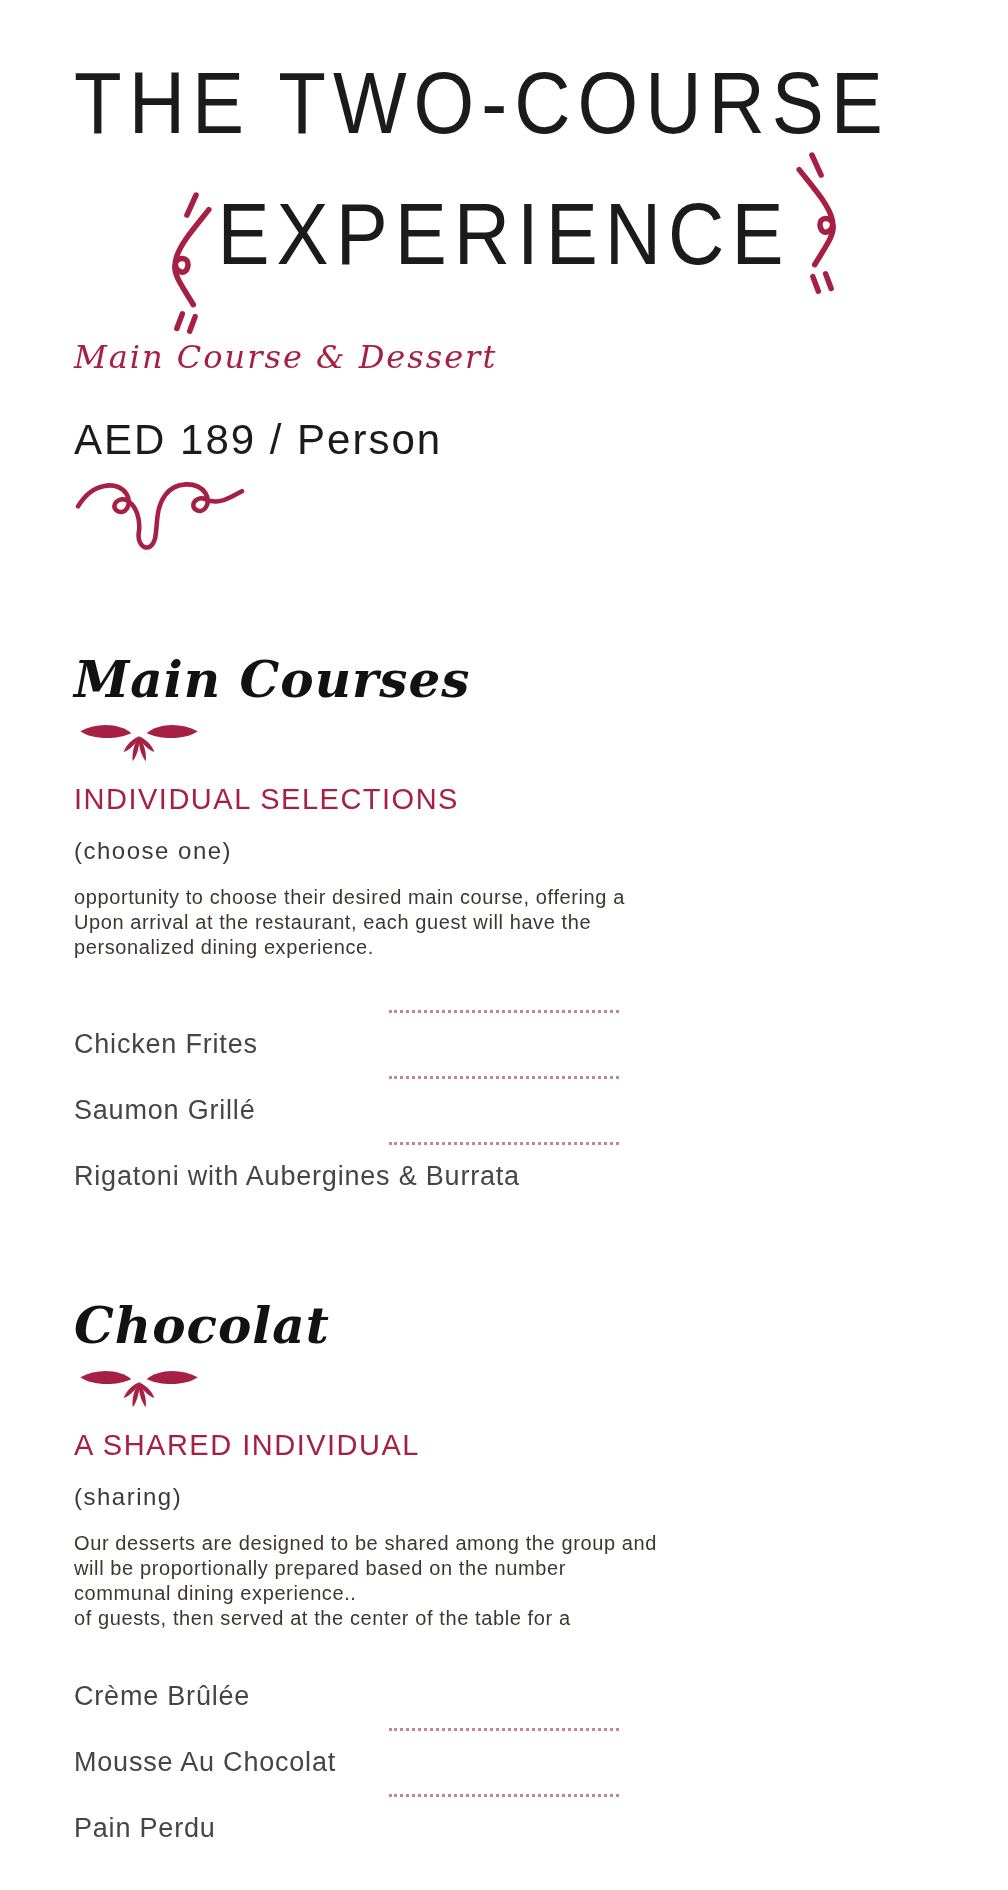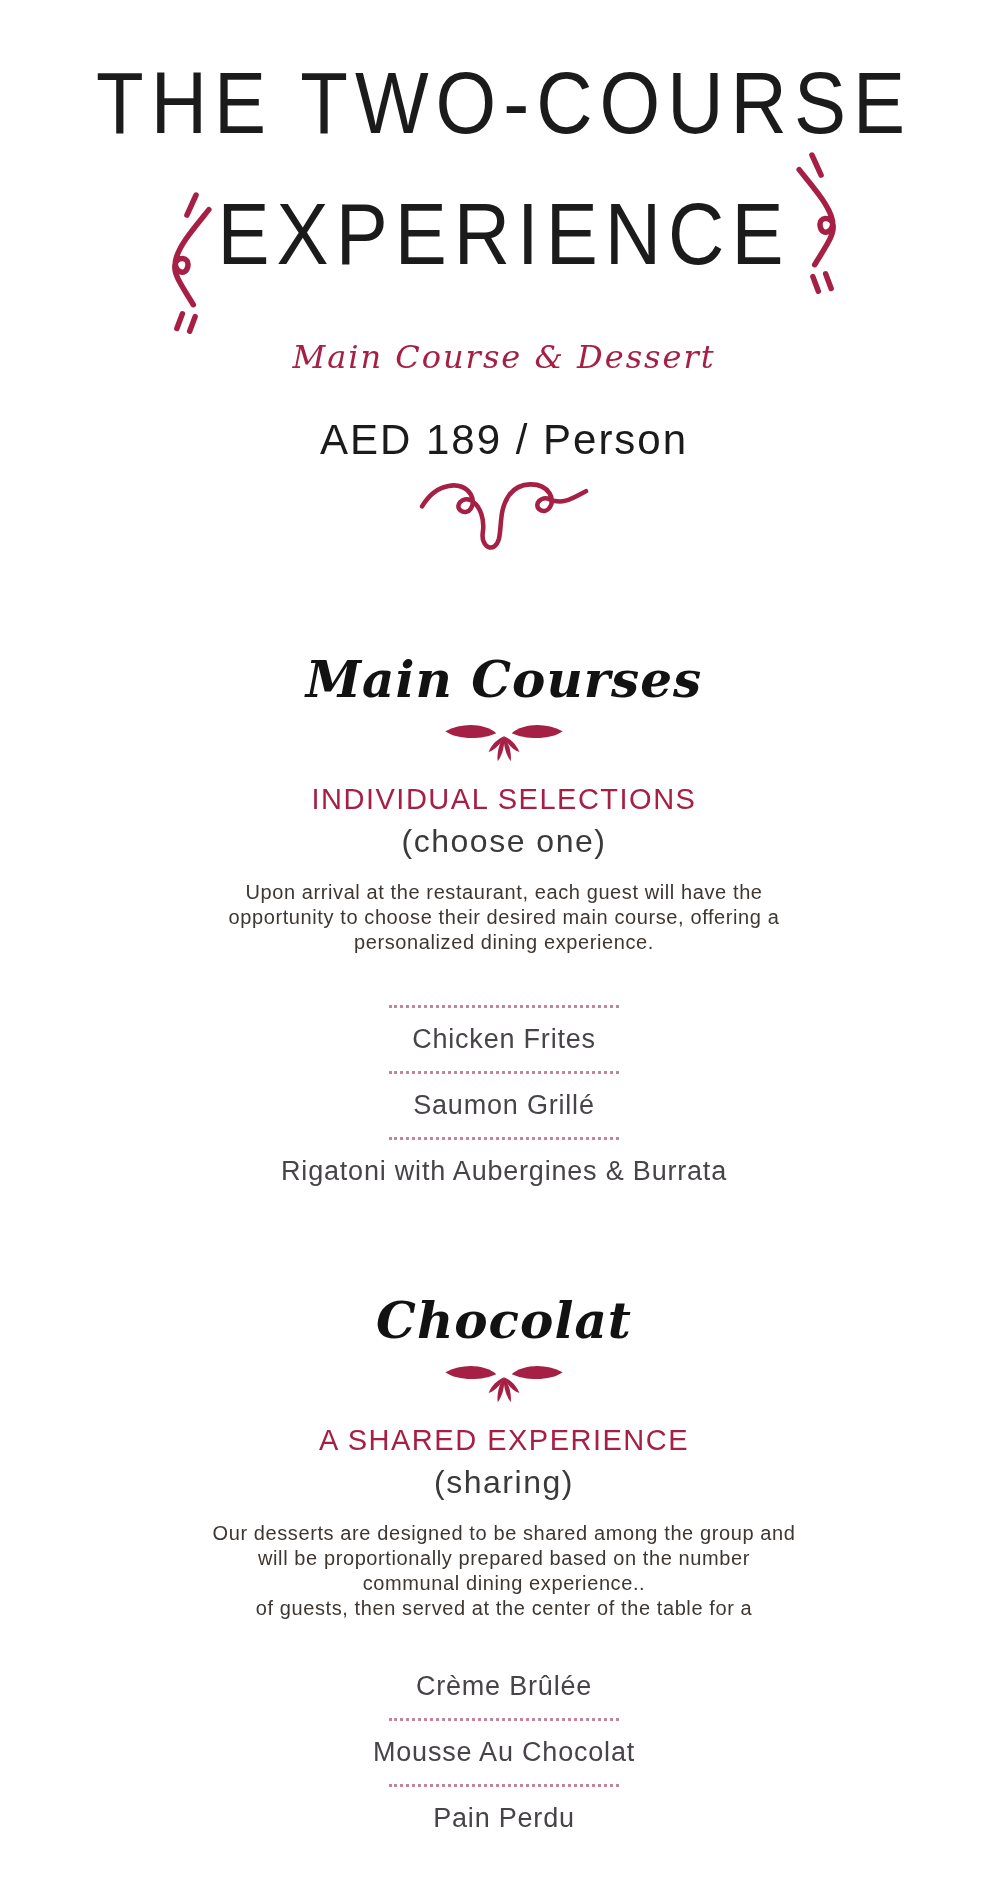--- a/index.html
+++ b/index.html
@@ -9,21 +9,21 @@
     --item:#474349;
     --note:#3A3A3A;
     --dots:#C4849C;
   }
   *{box-sizing:border-box;}
   html,body{margin:0;padding:0;}
   body{
     width:1008px;min-height:1890px;background:#ffffff;
     font-family:"Liberation Sans",sans-serif;color:var(--ink);
   }
-  .menu{width:860px;margin:0 auto;text-align:center;padding-top:58px;}
+  .menu{width:860px;margin:0 auto;padding-top:58px;}
 
   
   .title-line1{
     font-size:78px;line-height:1.05;font-weight:400;letter-spacing:7px;
     color:var(--ink);transform:scaleY(1.12);transform-origin:top center;margin:0;
   }
   .title-row{
     display:flex;align-items:center;justify-content:center;margin-top:18px;
   }
   .title-line2{
@@ -48,21 +48,21 @@
   .section-heading{
     font-size:50px;color:#121212;letter-spacing:1px;font-weight:700;margin:0;
   }
   .section-mains{margin-top:86px;}
   .section-desserts{margin-top:104px;}
   .burst{margin-top:6px;color:var(--accent);}
   .subheading{
     margin-top:14px;font-size:29px;font-weight:400;letter-spacing:1.5px;color:var(--accent);
   }
   .note{
-    margin-top:7px;font-size:32px;letter-spacing:1.5px;color:var(--note);
+    margin-top:21px;font-size:24px;letter-spacing:1.5px;color:var(--note);
   }
   .description{
     margin-top:20px;font-size:20px;line-height:25px;letter-spacing:0.6px;color:var(--body);
   }
   .items{margin-top:50px;}
   .item-name{
     font-size:27px;letter-spacing:0.8px;color:var(--item);line-height:1.15;
   }
   .item-detail{
     font-size:24px;letter-spacing:0.8px;color:var(--item);margin-top:4px;
@@ -125,22 +125,22 @@
           <path transform="rotate(14)" d="M0 0 C3.2 8 3.2 19 0 27 C-3.2 19 -3.2 8 0 0 Z"></path>
           <path transform="rotate(44)" d="M0 0 C3.2 7 3.2 16 0 23 C-3.2 16 -3.2 7 0 0 Z"></path>
         </g>
       </svg>
     </div>
 
     <div class="subheading">INDIVIDUAL SELECTIONS</div>
     <div class="note">(choose one)</div>
 
     <div class="description">
+      <div>opportunity to choose their desired main course, offering a</div>
       <div>Upon arrival at the restaurant, each guest will have the</div>
-      <div>opportunity to choose their desired main course, offering a</div>
       <div>personalized dining experience.</div>
     </div>
 
     <div class="items">
       <hr class="item-divider">
       <div>
         <div class="item-name">Chicken Frites</div>
       </div>
       <hr class="item-divider">
       <div>
@@ -162,21 +162,21 @@
         <path d="M126 17 C108 7 84 9 73 19 C88 26 114 26 126 17 Z"></path>
         <g transform="translate(65,22)">
           <path transform="rotate(-44)" d="M0 0 C3.2 7 3.2 16 0 23 C-3.2 16 -3.2 7 0 0 Z"></path>
           <path transform="rotate(-15)" d="M0 0 C3.2 8 3.2 19 0 27 C-3.2 19 -3.2 8 0 0 Z"></path>
           <path transform="rotate(14)" d="M0 0 C3.2 8 3.2 19 0 27 C-3.2 19 -3.2 8 0 0 Z"></path>
           <path transform="rotate(44)" d="M0 0 C3.2 7 3.2 16 0 23 C-3.2 16 -3.2 7 0 0 Z"></path>
         </g>
       </svg>
     </div>
 
-    <div class="subheading">A SHARED EXPERIENCE</div>
+    <div class="subheading">A SHARED INDIVIDUAL</div>
     <div class="note">(sharing)</div>
 
     <div class="description">
       <div>Our desserts are designed to be shared among the group and</div>
       <div>will be proportionally prepared based on the number</div>
       <div>communal dining experience..</div>
       <div>of guests, then served at the center of the table for a</div>
     </div>
 
     <div class="items">

